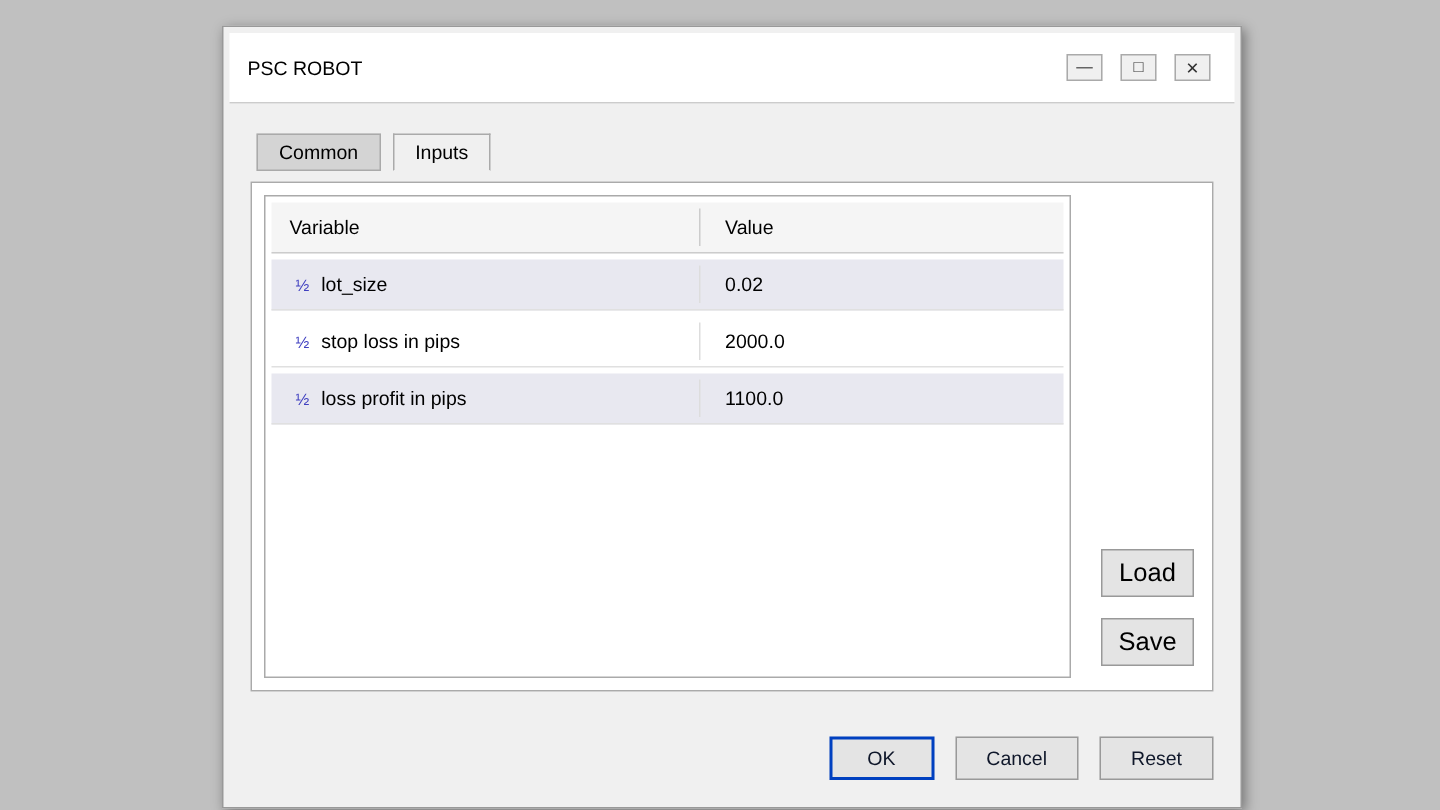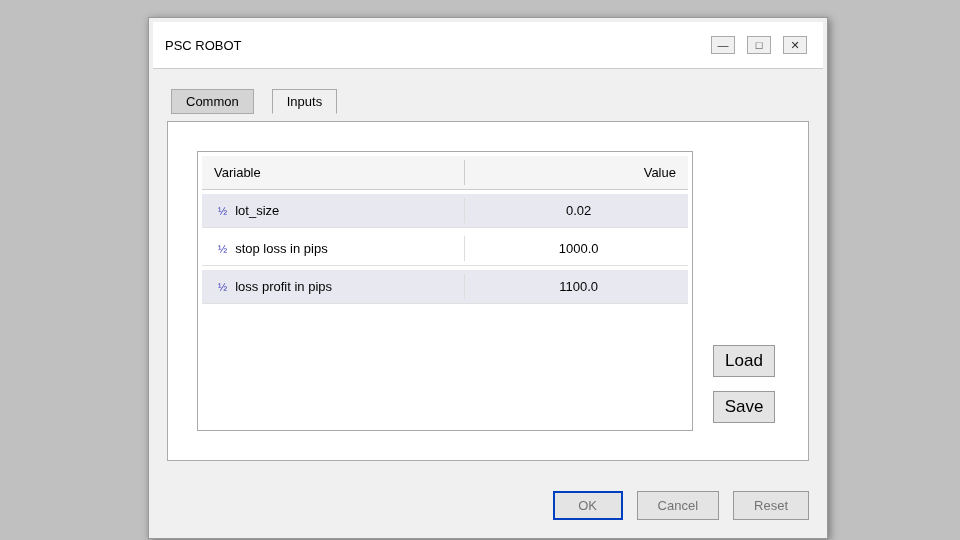--- a/index.html
+++ b/index.html
@@ -47,21 +47,21 @@
       display: flex;
       align-items: center;
       justify-content: center;
       color: #333;
     }
     .dialog-body {
       padding: 8px 10px 10px 10px;
     }
     .tab-bar {
       display: flex;
-      gap: 10px;
+      gap: 0;
       margin-bottom: -1px;
       position: relative;
       z-index: 1;
     }
     .tab {
       padding: 4px 14px;
       border: 1px solid #aaa;
       background: #e0e0e0;
       cursor: pointer;
       font-size: 13px;
@@ -73,21 +73,21 @@
       font-weight: normal;
     }
     .tab:not(.active) {
       background: #d4d4d4;
     }
     .content-area {
       border: 1px solid #aaa;
       background: #fff;
       display: flex;
       gap: 8px;
-      padding: 25px;
+      padding: 4px;
       min-height: 340px;
     }
     .table-container {
       flex: 1;
       border: 1px solid #aaa;
       background: #fff;
       overflow: hidden;
     }
     .table-header {
       display: grid;
@@ -96,42 +96,40 @@
       border-bottom: 1px solid #ccc;
     }
     .table-header-cell {
       padding: 5px 8px;
       font-size: 13px;
       color: #000;
       border-right: 1px solid #ccc;
     }
     .table-header-cell:last-child {
       border-right: none;
-      text-align: right;
     }
     .table-row {
       display: grid;
       grid-template-columns: 55% 45%;
       border-bottom: 1px solid #e0e0e0;
     }
     .table-row:nth-child(odd) {
       background: #ffffff;
     }
     .table-row:nth-child(even) {
       background: #e8e8f0;
     }
     .table-cell {
       padding: 5px 8px;
       font-size: 13px;
       color: #000;
       border-right: 1px solid #ddd;
     }
     .table-cell:last-child {
       border-right: none;
-      text-align: center;
     }
     .var-icon {
       color: #4040c0;
       font-size: 11px;
       margin-right: 4px;
     }
     .side-buttons {
       display: flex;
       flex-direction: column;
       gap: 6px;
@@ -154,21 +152,21 @@
       padding: 8px 10px 10px;
       gap: 6px;
       background: #f0f0f0;
     }
     .footer-btn {
       padding: 5px 20px;
       background: #e4e4e4;
       border: 1px solid #999;
       cursor: pointer;
       font-size: 13px;
-      color: #737373;
+      color: #0f172a;
       min-width: 70px;
       text-align: center;
     }
     .footer-btn.ok-btn {
       border: 2px solid #0040c0;
     }
   </style>
 </head>
 <body>
 
@@ -202,21 +200,21 @@
           <div class="table-cell">
             <span class="var-icon">½</span><span>lot_size</span>
           </div>
           <div class="table-cell">0.02</div>
         </div>
 
         <div class="table-row">
           <div class="table-cell">
             <span class="var-icon">½</span><span>stop loss in pips</span>
           </div>
-          <div class="table-cell">1000.0</div>
+          <div class="table-cell">2000.0</div>
         </div>
 
         <div class="table-row">
           <div class="table-cell">
             <span class="var-icon">½</span><span>loss profit in pips</span>
           </div>
           <div class="table-cell">1100.0</div>
         </div>
       </div>
 

